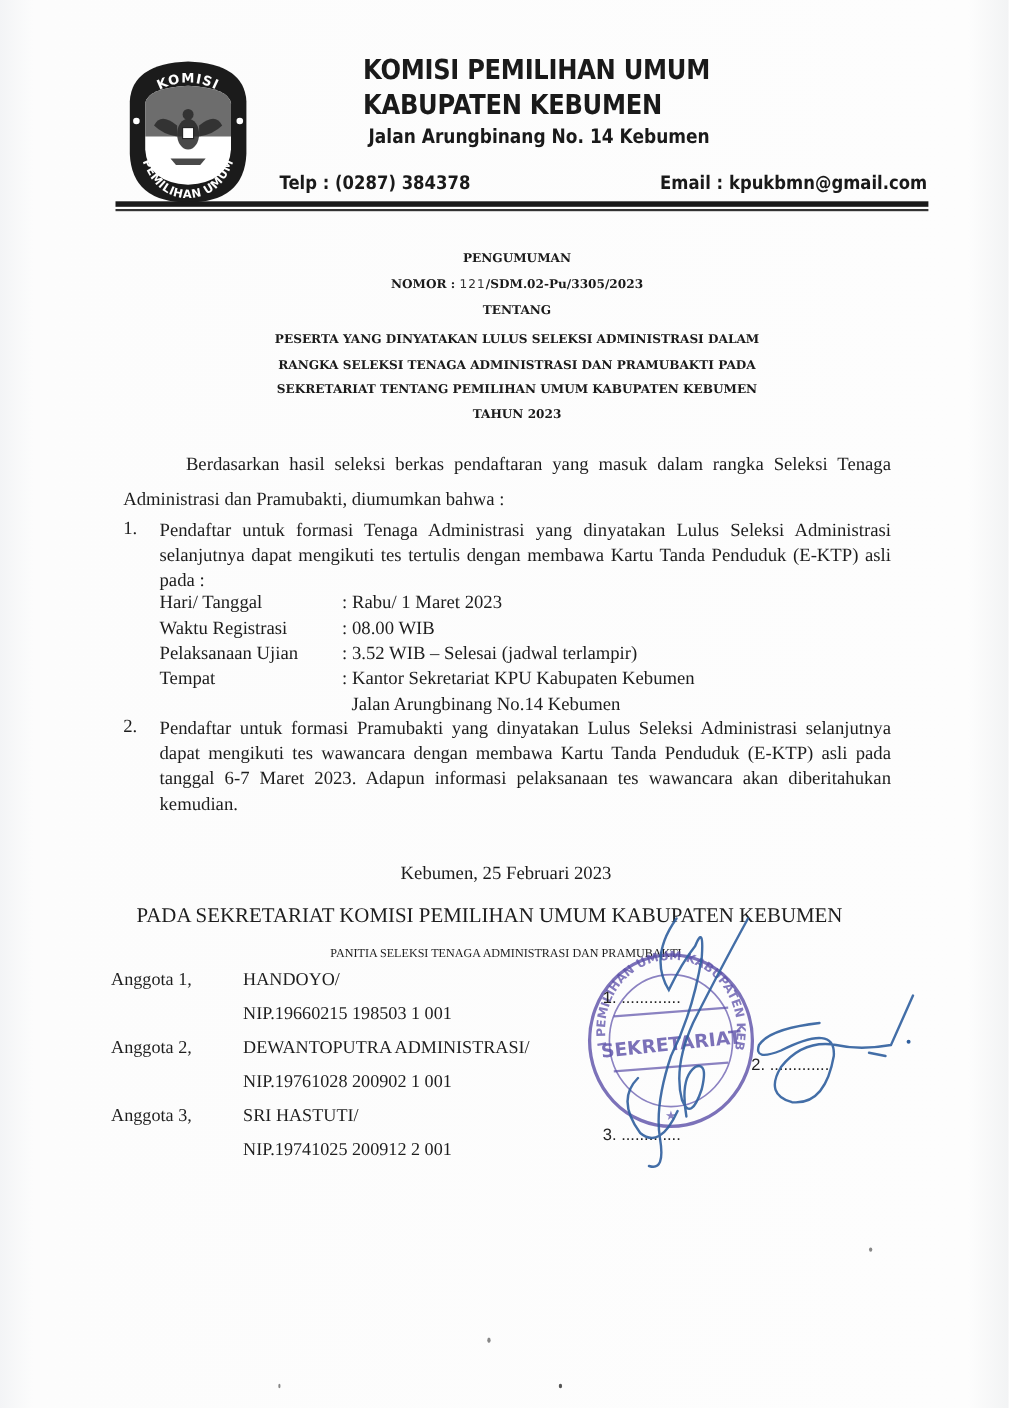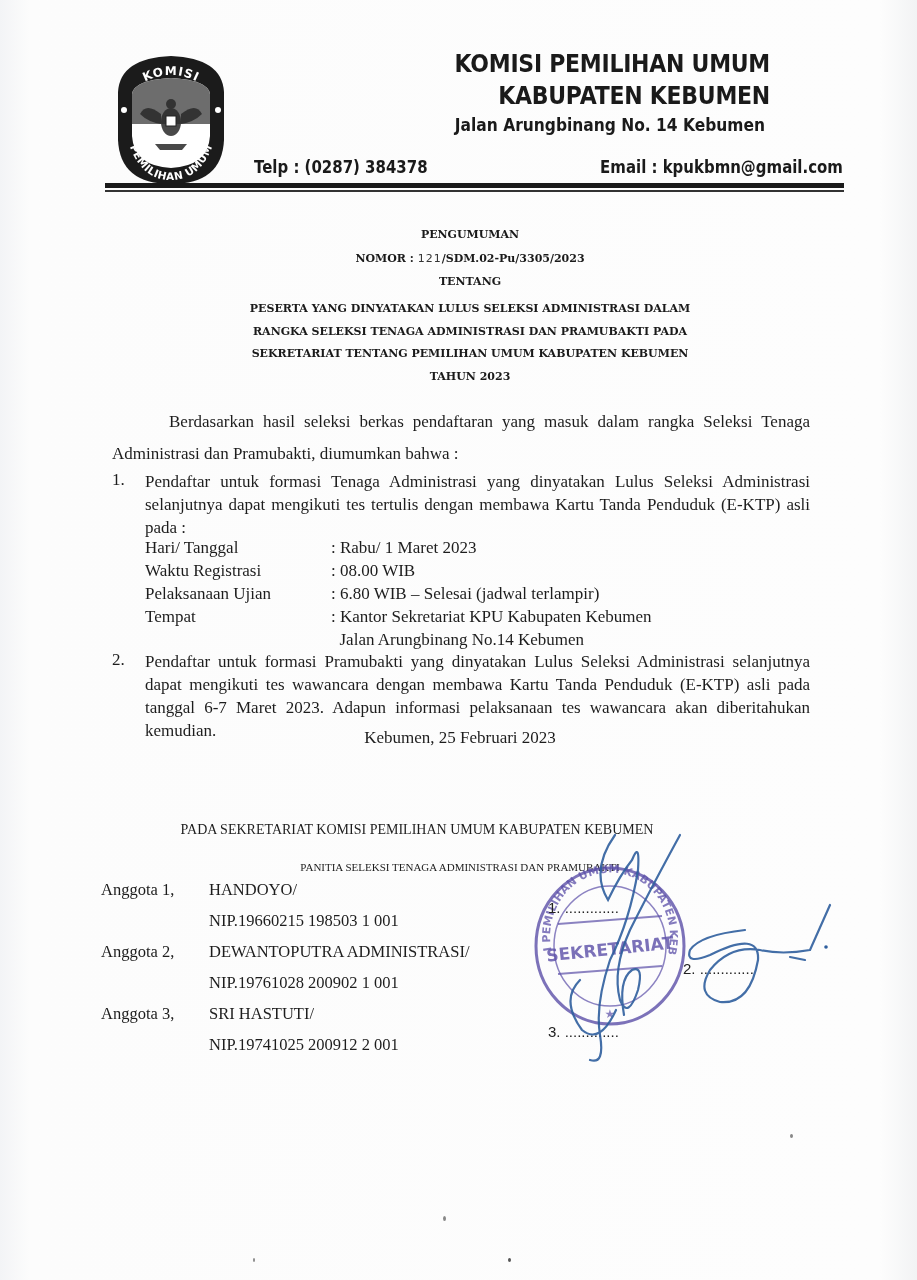--- a/index.html
+++ b/index.html
@@ -4,21 +4,21 @@
 <style>
   html, body { margin: 0; padding: 0; }
   body {
     width: 917px; height: 1280px; background: #fdfdfd; position: relative; overflow: hidden;
     color: #1a1a1a;
   }
   .page { position: absolute; inset: 0; background: linear-gradient(90deg, #f3f4f6 0px, #fcfcfc 30px, #fdfdfd 880px, #f2f3f4 917px); }
 
   
   .logo { position: absolute; left: 110px; top: 52px; width: 122px; height: 135px; }
-  .kop { position: absolute; left: 300px; top: 48px; width: 500px; text-align: right; font-family: "DejaVu Sans", sans-serif; font-weight: bold; }
+  .kop { position: absolute; left: 300px; top: 48px; width: 500px; text-align: left; font-family: "DejaVu Sans", sans-serif; font-weight: bold; }
   .kop .l1 { font-size: 25px; line-height: 32px; letter-spacing: -0.3px; transform: scaleX(0.88); }
   .kop .l2 { font-size: 25px; line-height: 32px; letter-spacing: -0.3px; transform: scaleX(0.88); }
   .kop .l3 { font-size: 18px; line-height: 26px; transform: scaleX(0.86); }
   .telp { position: absolute; left: 254px; top: 157px; font-family: "DejaVu Sans", sans-serif; font-weight: bold; font-size: 17px; transform: scaleX(0.88); transform-origin: left center; }
   .email { position: absolute; right: 74px; top: 157px; font-family: "DejaVu Sans", sans-serif; font-weight: bold; font-size: 17px; transform: scaleX(0.88); transform-origin: right center; }
   .rule-thick { position: absolute; left: 105px; right: 73px; top: 183px; height: 5px; background: #1a1a1a; }
   .rule-thin { position: absolute; left: 105px; right: 73px; top: 190px; height: 1.5px; background: #333; }
 
   
   .title { position: absolute; left: 120px; width: 700px; text-align: center; font-family: "DejaVu Serif", serif; font-weight: bold; font-size: 11px; }
@@ -33,31 +33,31 @@
   .para-intro { position: absolute; left: 112px; top: 406px; width: 698px; line-height: 32px; text-align: justify; }
   .para-intro .indent { display: inline-block; width: 57px; }
   .list-item { position: absolute; left: 112px; width: 698px; }
   .list-item .num { position: absolute; left: 0; top: 0; }
   .list-item .txt { position: absolute; left: 33px; width: 665px; line-height: 23px; text-align: justify; }
   .li1 { top: 470px; }
   .li2 { top: 650px; }
   .sched { position: absolute; left: 145px; top: 536px; }
   .sched .row { height: 23px; line-height: 23px; position: relative; }
   .sched .lbl { position: absolute; left: 0; white-space: nowrap; }
-  .sched .val { position: absolute; left: 186px; white-space: nowrap; }
+  .sched .val { position: absolute; left: 166px; white-space: nowrap; }
 
   .closing { position: absolute; left: 120px; width: 680px; text-align: center; }
-  .c1 { top: 728px; }
+  .c1 { top: 784px; }
   .c2 { top: 820px; font-size: 11px; margin-top: 41px; }
-  .c3 { top: 822px; font-size: 14px; left: 72px; width: 690px; }
+  .c3 { top: 822px; font-size: 19px; left: 100px; width: 690px; }
 
   .members { position: absolute; left: 101px; top: 874px; font-size: 16.5px; }
   .members .row { height: 31px; line-height: 31px; position: relative; }
   .members .lbl { position: absolute; left: 0; white-space: nowrap; }
-  .members .val { position: absolute; left: 108px; white-space: nowrap; }
+  .members .val { position: absolute; left: 120px; white-space: nowrap; }
 
   .sign-line { position: absolute; font-family: "Liberation Sans", sans-serif; font-size: 15px; color: #222; white-space: nowrap; }
   .s1 { left: 548px; top: 899px; }
   .s2 { left: 683px; top: 960px; }
   .s3 { left: 548px; top: 1023px; }
 
   .stamp { position: absolute; left: 530px; top: 858px; width: 160px; height: 170px; }
   .signature { position: absolute; left: 520px; top: 830px; width: 330px; height: 250px; pointer-events: none; }
 
   .speck { position: absolute; background: #555; border-radius: 50%; opacity: 0.7; }
@@ -125,21 +125,21 @@
     <div class="row">
       <span class="lbl">Hari/ Tanggal</span>
       <span class="val">: Rabu/ 1 Maret 2023</span>
     </div>
     <div class="row">
       <span class="lbl">Waktu Registrasi</span>
       <span class="val">: 08.00 WIB</span>
     </div>
     <div class="row">
       <span class="lbl">Pelaksanaan Ujian</span>
-      <span class="val">: 6.80 WIB – Selesai (jadwal terlampir)</span>
+      <span class="val">: 3.52 WIB – Selesai (jadwal terlampir)</span>
     </div>
     <div class="row">
       <span class="lbl">Tempat</span>
       <span class="val">: Kantor Sekretariat KPU Kabupaten Kebumen</span>
     </div>
     <div class="row">
       <span class="lbl"></span>
       <span class="val" style="white-space:pre;">  Jalan Arungbinang No.14 Kebumen</span>
     </div>
   </div>

